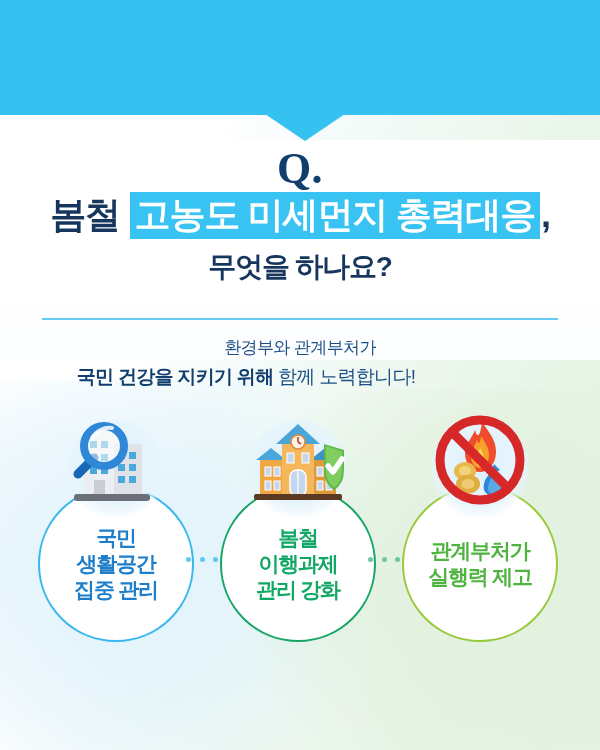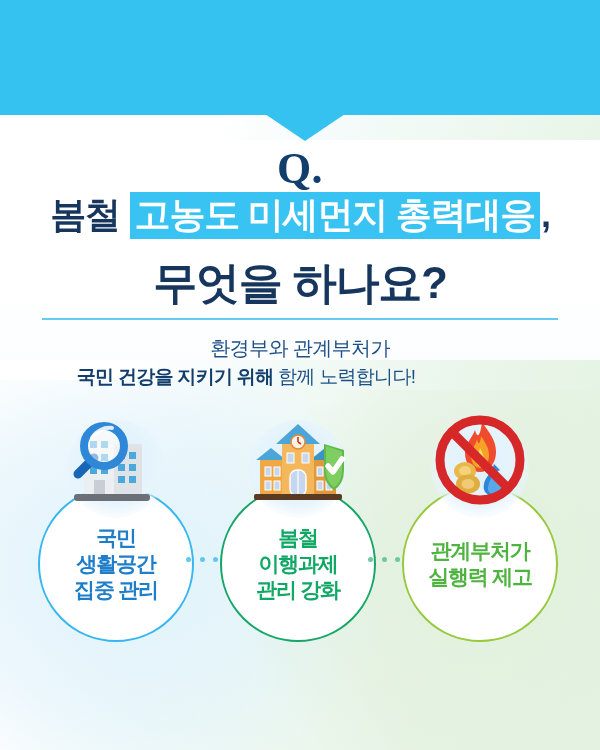--- a/index.html
+++ b/index.html
@@ -84,24 +84,24 @@
     text-align: center;
     font-size: 36px;
     font-weight: 700;
     line-height: 46px;
     color: #17365e;
     letter-spacing: -1.2px;
     white-space: nowrap;
   }
   .headline-line2 {
     position: absolute;
-    left: 0; top: 260px;
-    width: 600px;
-    text-align: center;
-    font-size: 44px;
+    left: 0; top: 244px;
+    width: 600px;
+    text-align: center;
+    font-size: 28px;
     font-weight: 700;
     line-height: 46px;
     color: #17365e;
     letter-spacing: -1.2px;
   }
   .hl-mark {
     background: #39c3f2;
     color: #ffffff;
     padding: 2px 5px 4px 5px;
     margin: 12px 1px;
@@ -114,21 +114,21 @@
     width: 516px; height: 2px;
     background: #62cdf0;
   }
 
   
   .sub-line1 {
     position: absolute;
     left: 0; top: 336px;
     width: 600px;
     text-align: center;
-    font-size: 20px;
+    font-size: 17px;
     font-weight: 400;
     line-height: 24px;
     color: #1d4f86;
     letter-spacing: -0.6px;
   }
   .sub-line2 {
     position: absolute;
     left: 0; top: 364px;
     width: 492px;
     text-align: center;

